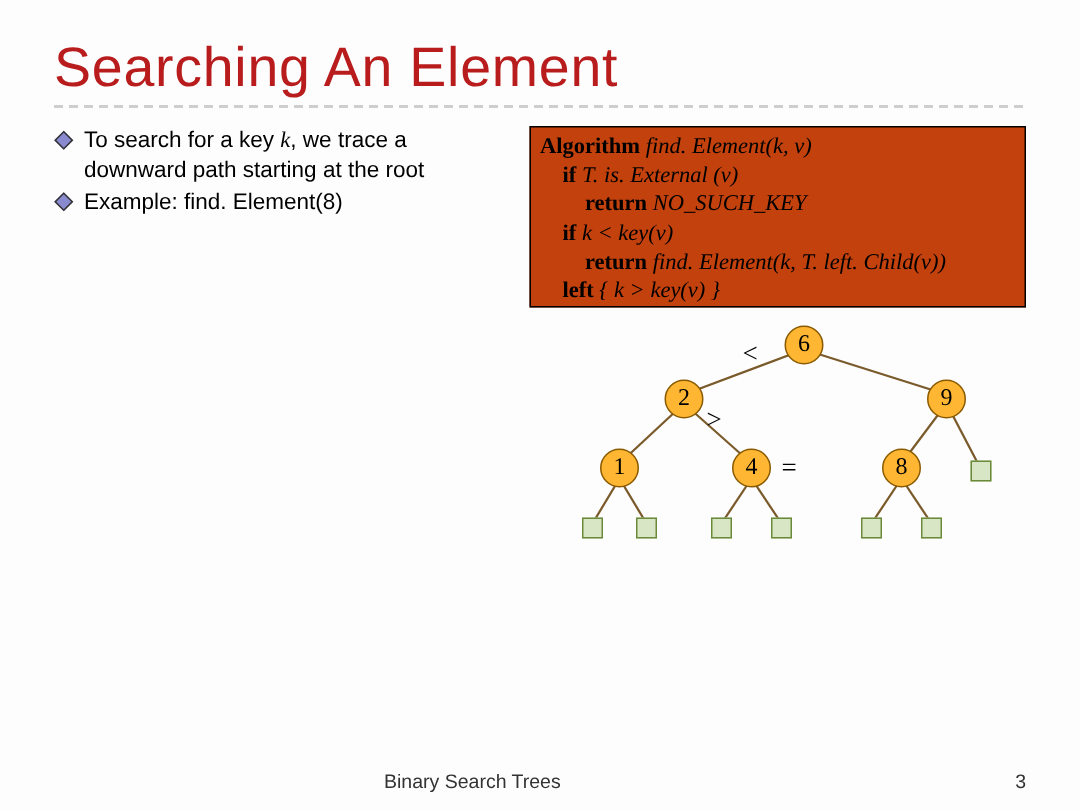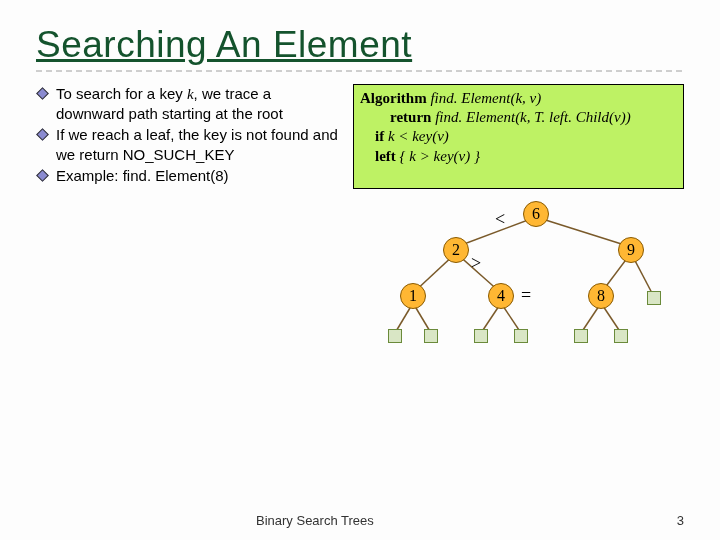--- a/index.html
+++ b/index.html
@@ -11,24 +11,23 @@
     position: relative;
     overflow: hidden;
   }
   .slide {
     padding: 24px 36px 0 36px;
   }
   .title {
     font-family: "Verdana", sans-serif;
     font-size: 37px;
     font-weight: 400;
-    color: #14532d;
+    color: #b91c1c;
     margin-bottom: 2px;
     letter-spacing: 0.5px;
-    text-decoration: underline;
   }
   .rule {
     height: 2px;
     background: repeating-linear-gradient(90deg, #888 0 6px, transparent 6px 10px);
     margin: 4px 0 12px 0;
     opacity: 0.4;
   }
   .cols {
     display: flex;
     gap: 12px;
@@ -55,26 +54,26 @@
     margin-left: 2px;
   }
   .bullet .text { flex: 1; }
   .ital { font-style: italic; font-family: "Times New Roman", serif; }
   .right {
     flex: 1;
     position: relative;
   }
   .algo-box {
     border: 1px solid #000;
-    padding: 4px 6px 22px 6px;
+    padding: 4px 6px 0 6px;
     font-family: "Times New Roman", serif;
     font-size: 15px;
     line-height: 1.28;
     color: #000;
-    background: #bef264;
+    background: #c2410c;
   }
   .algo-box .ln { white-space: pre; }
   .kw { font-weight: bold; }
   .fn { font-style: italic; }
   .var { font-style: italic; }
 
   .tree {
     position: relative;
     width: 310px;
     height: 160px;
@@ -132,35 +131,31 @@
       <div class="bullet">
         <div class="mark">
             <div class="diamond"></div>
           </div>
         <div class="text"><span>To search for a key </span><span class="ital">k</span><span>, we trace a downward path starting at the root</span></div>
       </div>
       <div class="bullet">
         <div class="mark">
             <div class="diamond"></div>
           </div>
-        <div class="text"><span>If we reach a leaf, the key is not found and we return NO_SUCH_KEY</span></div>
-      </div>
-      <div class="bullet">
-        <div class="mark">
-            <div class="diamond"></div>
-          </div>
         <div class="text"><span>Example: find. Element(8)</span></div>
       </div>
     </div>
 
     <div class="right">
       <div class="algo-box">
         <div class="ln"><span class="kw">Algorithm</span><span class="fn"> find. Element</span><span class="var">(k, v)</span></div>
+        <div class="ln">    <span class="kw">if </span><span class="var">T. is. External (v)</span></div>
+        <div class="ln">        <span class="kw">return </span><span class="var">NO_SUCH_KEY</span></div>
+        <div class="ln">    <span class="kw">if </span><span class="var">k &lt; key(v)</span></div>
         <div class="ln">        <span class="kw">return</span><span class="fn"> find. Element</span><span class="var">(k, T. left. Child(v))</span></div>
-        <div class="ln">    <span class="kw">if </span><span class="var">k &lt; key(v)</span></div>
         <div class="ln">    <span class="kw">left </span><span class="var">{ k &gt; key(v) }</span></div>
       </div>
 
       <div class="tree">
         <svg class="edges">
           <g stroke="#7a5a2a" stroke-width="1.5">
             <line x1="183" y1="22" x2="103" y2="52"></line>
             <line x1="183" y1="22" x2="278" y2="52"></line>
             <line x1="103" y1="58" x2="60" y2="98"></line>
             <line x1="103" y1="58" x2="148" y2="98"></line>

